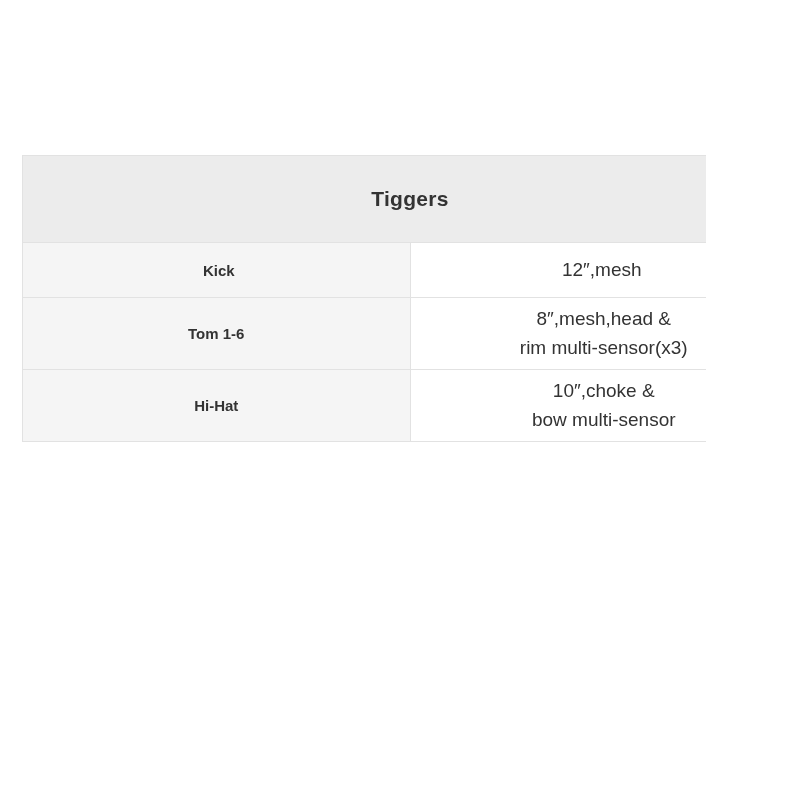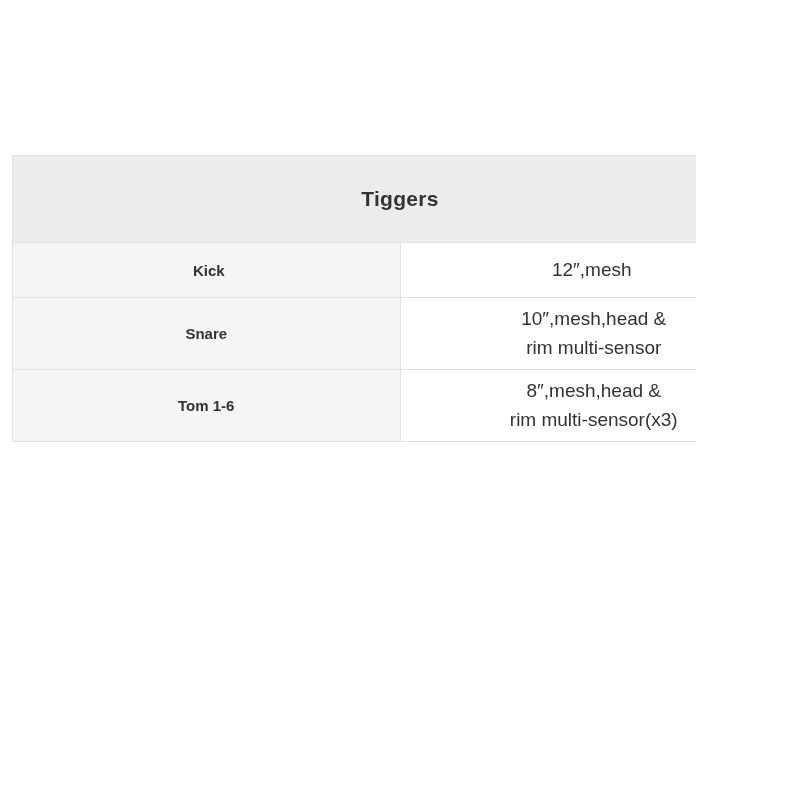--- a/index.html
+++ b/index.html
@@ -9,20 +9,21 @@
     height: 800px;
     background: #ffffff;
     font-family: "Liberation Sans", sans-serif;
   }
   #page {
     position: relative;
     width: 696px;
     height: 800px;
     overflow: hidden;
     background: #ffffff;
+    margin-left: 10px;
   }
   .table-wrap {
     position: absolute;
     left: 12px;
     top: 155px;
     width: 776px;
     height: 488px;
     overflow: hidden;
   }
   table.spec {
@@ -75,35 +76,35 @@
           <td class="title-cell" colspan="2">Tiggers</td>
         </tr>
 
         <tr class="row-single">
           <td class="label-cell">Kick</td>
           <td class="value-cell">
             <span class="value-line">12″,mesh</span>
           </td>
         </tr>
 
-        <tr class="row-double">
-          <td class="label-cell">Snare</td>
-          <td class="value-cell">
-            <span class="value-line">10″,mesh,head &amp;</span>
-            <span class="value-line">rim multi-sensor</span>
-          </td>
-        </tr>
 
         <tr class="row-double">
           <td class="label-cell">Tom 1-6</td>
           <td class="value-cell">
             <span class="value-line">8″,mesh,head &amp;</span>
             <span class="value-line">rim multi-sensor(x3)</span>
           </td>
         </tr>
 
 
+        <tr class="row-double">
+          <td class="label-cell">Hi-Hat</td>
+          <td class="value-cell">
+            <span class="value-line">10″,choke &amp;</span>
+            <span class="value-line">bow multi-sensor</span>
+          </td>
+        </tr>
 
 
       </tbody>
     </table>
   </div>
 </div>
 
 </body></html>

